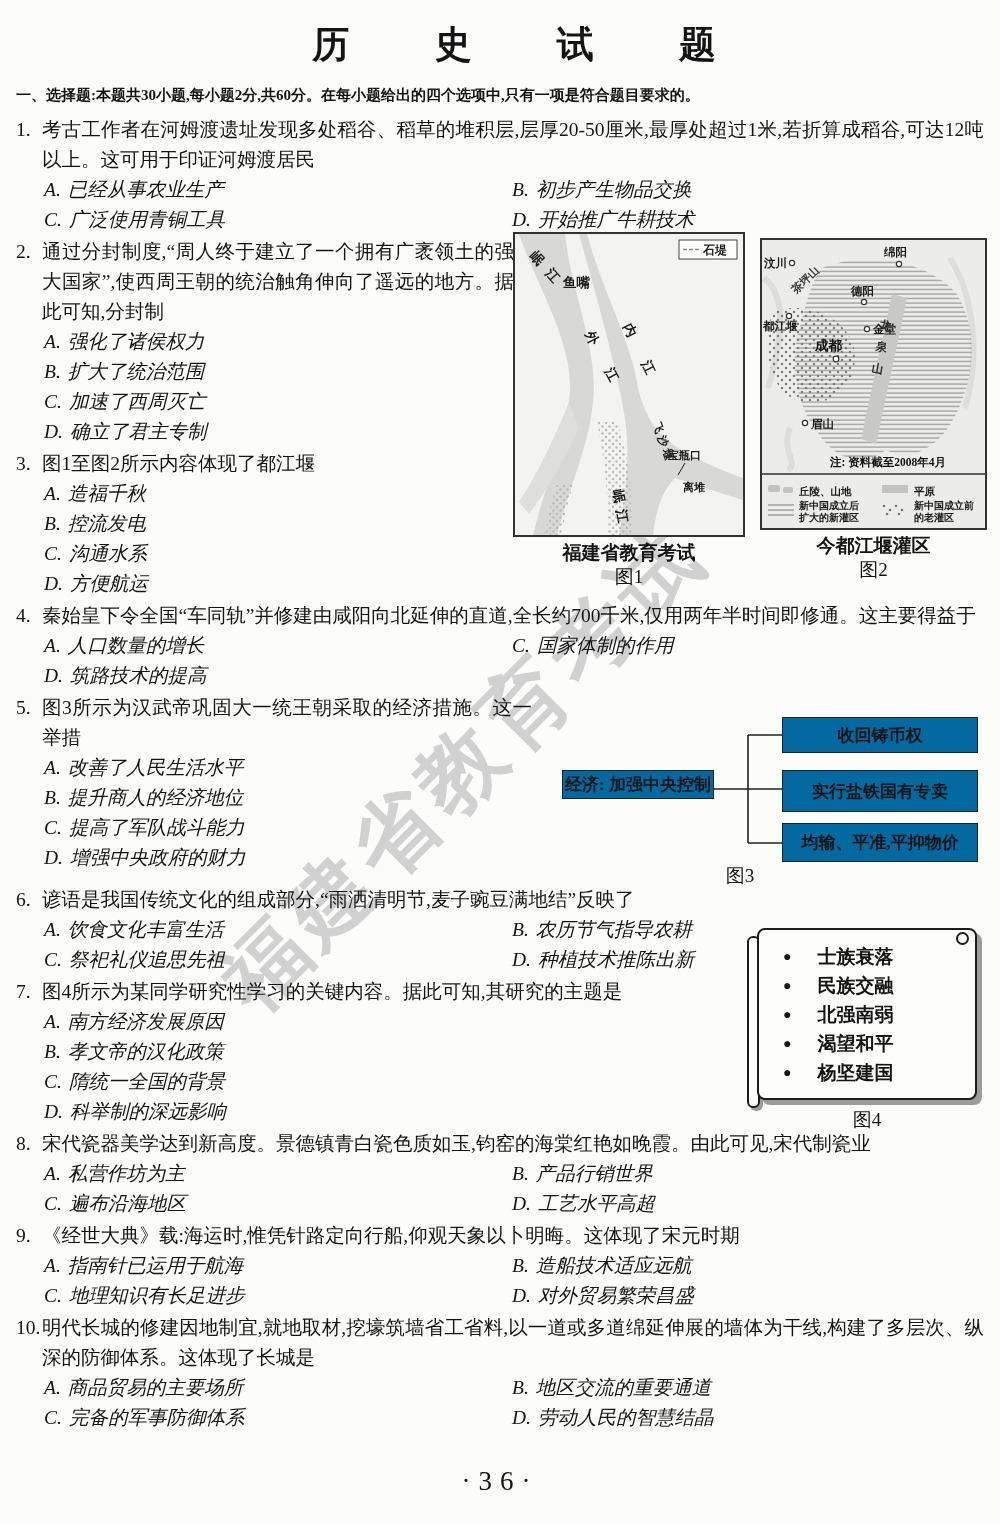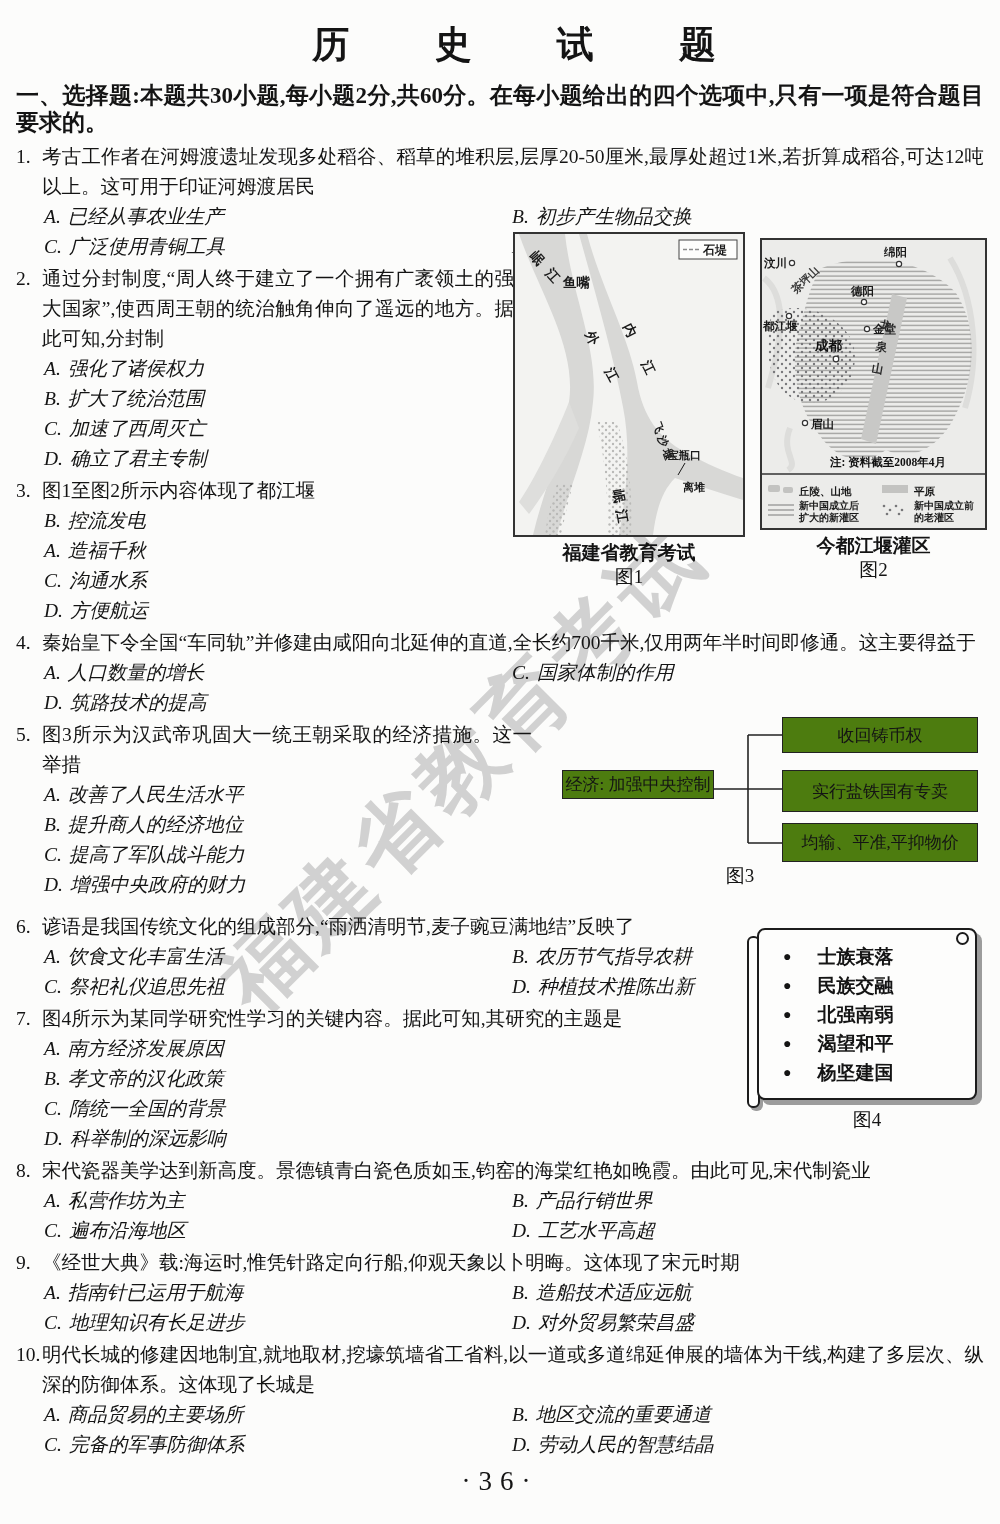--- a/index.html
+++ b/index.html
@@ -15,43 +15,43 @@
     font-size:84px; font-weight:bold; letter-spacing:8px;
     color:#a8a8a8; opacity:.5; white-space:nowrap; pointer-events:none;
   }
   
   .title {
     position:relative; z-index:1; margin:20px 0 12px; text-align:center;
     font-size:37px; font-weight:bold; letter-spacing:38px; text-indent:38px;padding-left:28px;
   }
   .intro {
     position:relative; z-index:1; margin:12px 16px 6px 16px;
-    font-size:23px; font-weight:bold; line-height:27px; text-align:justify;
+    font-size:15px; font-weight:bold; line-height:27px; text-align:justify;
   }
   
   .q { position:relative; z-index:1; margin:0 16px 2px 16px; padding-left:26px; font-size:19.5px; line-height:30px; }
   .q .qnum { position:absolute; left:0; top:0; width:24px; text-align:left; }
   .q .stem { text-align:justify; }
   .q.narrow472 { width:472px; }
   .q.narrow490 { width:490px; }
   .q.gap12 { margin-bottom:12px; }
   .opts { padding-left:2px; }
   .opts.twocol { display:grid; grid-template-columns:468px 1fr; }
   .opt { white-space:nowrap;font-style:italic; }
   .opt .olabel { margin-right:7px; }
   
   .fig { position:absolute; z-index:2; }
   .figcap { text-align:center; font-size:19px; line-height:24px; }
   .figcap.bold { font-weight:bold; }
   svg text { font-family:"Liberation Serif","DejaVu Serif",serif; }
   
   .f3box {
-    position:absolute; box-sizing:border-box; border:1.5px solid #222; background:#4d7c0f;
+    position:absolute; box-sizing:border-box; border:1.5px solid #222; background:#0369a1;
     display:flex; align-items:center; justify-content:center;
-    font-size:17px; font-weight:normal; white-space:nowrap;
+    font-size:17px; font-weight:bold; white-space:nowrap;
   }
   .f3lines { position:absolute; left:0; top:0; }
   
   .scrollpanel {
     position:absolute; left:12px; top:8px; width:220px; height:172px; box-sizing:border-box;
     background:#fdfdfc; border:2.5px solid #1c1c1c; border-radius:8px;
     box-shadow:5px 5px 0 #9c9c9c; padding:12px 0 0 24px;
   }
   .scrollrod {
     position:absolute; left:2px; top:16px; width:13px; height:172px; box-sizing:border-box;
@@ -95,22 +95,22 @@
       <div class="opt"><span class="olabel">B.</span><span>扩大了统治范围</span></div>
       <div class="opt"><span class="olabel">C.</span><span>加速了西周灭亡</span></div>
       <div class="opt"><span class="olabel">D.</span><span>确立了君主专制</span></div>
     </div>
   </div>
 
   <div class="q narrow472">
     <span class="qnum">3.</span>
     <div class="stem">图1至图2所示内容体现了都江堰</div>
     <div class="opts">
+      <div class="opt"><span class="olabel">A.</span><span>造福千秋</span></div>
       <div class="opt"><span class="olabel">B.</span><span>控流发电</span></div>
-      <div class="opt"><span class="olabel">A.</span><span>造福千秋</span></div>
       <div class="opt"><span class="olabel">C.</span><span>沟通水系</span></div>
       <div class="opt"><span class="olabel">D.</span><span>方便航运</span></div>
     </div>
   </div>
 
   <div class="q">
     <span class="qnum">4.</span>
     <div class="stem">秦始皇下令全国“车同轨”并修建由咸阳向北延伸的直道,全长约700千米,仅用两年半时间即修通。这主要得益于</div>
     <div class="opts twocol">
       <div class="opt"><span class="olabel">A.</span><span>人口数量的增长</span></div>

